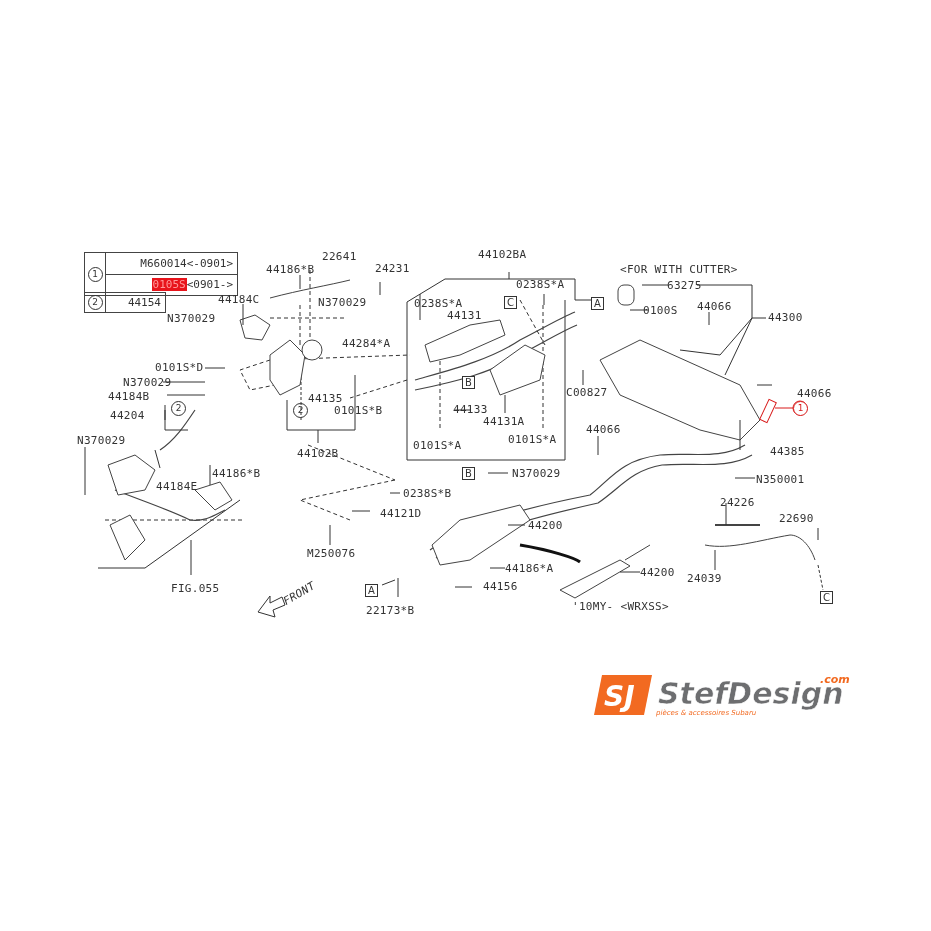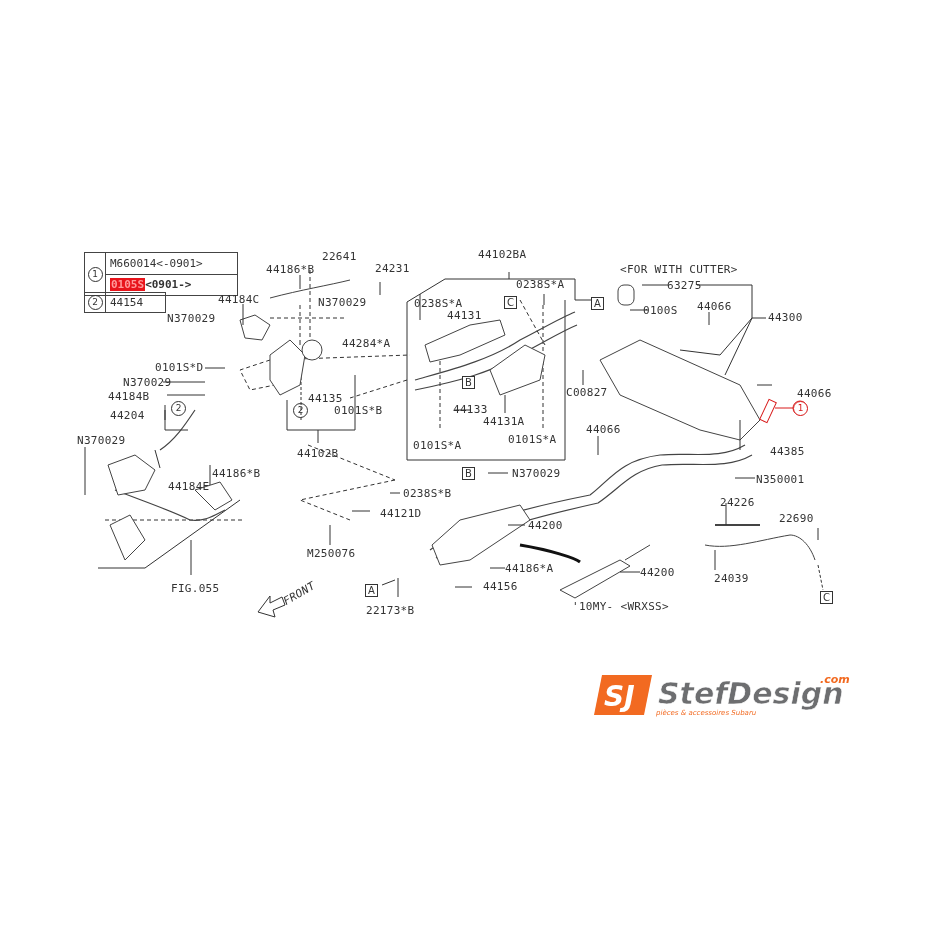--- a/index.html
+++ b/index.html
@@ -5,21 +5,21 @@
   html, body { margin:0; padding:0; background:#ffffff; }
   body { width:931px; height:931px; position:relative; overflow:hidden; font-family:"DejaVu Sans Mono", monospace; }
   #diagram { position:absolute; left:0; top:0; width:931px; height:931px; }
   .lbl { position:absolute; font-family:"DejaVu Sans Mono","Liberation Mono", monospace; font-size:11px; color:#333; white-space:nowrap; line-height:1; letter-spacing:0.3px; }
   .boxref { position:absolute; border:1px solid #333; font-family:"DejaVu Sans", sans-serif; font-size:10px; line-height:11px; width:11px; height:11px; text-align:center; color:#333; background:#fff; }
   .legend { position:absolute; left:84px; top:252px; width:152px; border:1px solid #444; }
   .legend-row { display:flex; height:22px; border-bottom:1px solid #444; }
   .legend-row:last-child { border-bottom:none; }
   .legend-num { width:20px; border-right:1px solid #444; display:flex; align-items:center; justify-content:center; }
   .circ { width:13px; height:13px; border:1px solid #333; border-radius:50%; font-size:9px; line-height:13px; text-align:center; font-family:"DejaVu Sans", sans-serif; color:#333; }
-  .legend-cell { flex:1; display:flex; justify-content:flex-start; align-items:center; padding:0 4px; font-size:11px; font-family:"DejaVu Sans Mono", monospace; color:#333; }
+  .legend-cell { flex:1; display:flex; justify-content:flex-end; align-items:center; padding:0 4px; font-size:11px; font-family:"DejaVu Sans Mono", monospace; color:#333; }
   .hl { background:#e8141b; color:#ff9a9a; padding:0 1px; }
   .legend2 { position:absolute; left:84px; top:292px; width:80px; height:19px; border:1px solid #444; display:flex; }
   .legend2 .legend-num { width:20px; }
   .logo { position:absolute; left:594px; top:670px; width:270px; height:50px; }
 </style>
 </head>
 <body>
 
 <div id="diagram">
   <svg width="931" height="931" viewBox="0 0 931 931" style="position:absolute;left:0;top:0" fill="none" stroke="#333" stroke-width="1">
@@ -136,21 +136,21 @@
   <div class="legend">
     <div class="legend-row" style="height:42px; border-bottom:none;">
       <div class="legend-num">
           <div class="circ">1</div>
         </div>
       <div style="flex:1; display:flex; flex-direction:column;">
         <div class="legend-cell" style="height:20px; border-bottom:1px solid #444;">
           <span>M660014</span>
           <span>&lt;-0901&gt;</span>
         </div>
-        <div class="legend-cell" style="height:21px;font-weight:bold;">
+        <div class="legend-cell" style="height:21px;">
           <span class="hl">0105S</span>
           <span>&lt;0901-&gt;</span>
         </div>
       </div>
     </div>
   </div>
   <div class="legend2">
     <div class="legend-num">
         <div class="circ">2</div>
       </div>
@@ -164,21 +164,21 @@
   <span class="lbl" style="left:266px;top:264px">44186*B</span>
   <span class="lbl" style="left:218px;top:294px">44184C</span>
   <span class="lbl" style="left:318px;top:297px">N370029</span>
   <span class="lbl" style="left:167px;top:313px">N370029</span>
   <span class="lbl" style="left:342px;top:338px">44284*A</span>
   <span class="lbl" style="left:155px;top:362px">0101S*D</span>
   <span class="lbl" style="left:123px;top:377px">N370029</span>
   <span class="lbl" style="left:108px;top:391px">44184B</span>
   <span class="lbl" style="left:110px;top:410px">44204</span>
   <span class="lbl" style="left:77px;top:435px">N370029</span>
-  <span class="lbl" style="left:168px;top:481px">44184E</span>
+  <span class="lbl" style="left:156px;top:481px">44184E</span>
   <span class="lbl" style="left:212px;top:468px">44186*B</span>
   <span class="lbl" style="left:308px;top:393px">44135</span>
   <span class="lbl" style="left:334px;top:405px">0101S*B</span>
   <span class="lbl" style="left:297px;top:448px">44102B</span>
   <span class="lbl" style="left:478px;top:249px">44102BA</span>
   <span class="lbl" style="left:414px;top:298px">0238S*A</span>
   <span class="lbl" style="left:516px;top:279px">0238S*A</span>
   <span class="lbl" style="left:447px;top:310px">44131</span>
   <span class="lbl" style="left:453px;top:404px">44133</span>
   <span class="lbl" style="left:483px;top:416px">44131A</span>
@@ -199,21 +199,21 @@
   <span class="lbl" style="left:380px;top:508px">44121D</span>
   <span class="lbl" style="left:307px;top:548px">M250076</span>
   <span class="lbl" style="left:528px;top:520px">44200</span>
   <span class="lbl" style="left:505px;top:563px">44186*A</span>
   <span class="lbl" style="left:483px;top:581px">44156</span>
   <span class="lbl" style="left:366px;top:605px">22173*B</span>
   <span class="lbl" style="left:640px;top:567px">44200</span>
   <span class="lbl" style="left:572px;top:601px">'10MY-  &lt;WRXSS&gt;</span>
   <span class="lbl" style="left:720px;top:497px">24226</span>
   <span class="lbl" style="left:779px;top:513px">22690</span>
-  <span class="lbl" style="left:714px;top:573px">24039</span>
+  <span class="lbl" style="left:687px;top:573px">24039</span>
   <span class="lbl" style="left:171px;top:583px">FIG.055</span>
   <span class="lbl" style="left:282px;top:588px; transform:rotate(-30deg); font-style:italic;">FRONT</span>
 
   <div class="circ" style="position:absolute;left:171px;top:401px">2</div>
   <div class="circ" style="position:absolute;left:293px;top:403px">2</div>
   <div class="circ" style="position:absolute;left:793px;top:401px;border-color:#d81b1b;color:#d81b1b;background:#fff">1</div>
 
   <div class="boxref" style="left:591px;top:297px">A</div>
   <div class="boxref" style="left:504px;top:296px">C</div>
   <div class="boxref" style="left:462px;top:376px">B</div>

